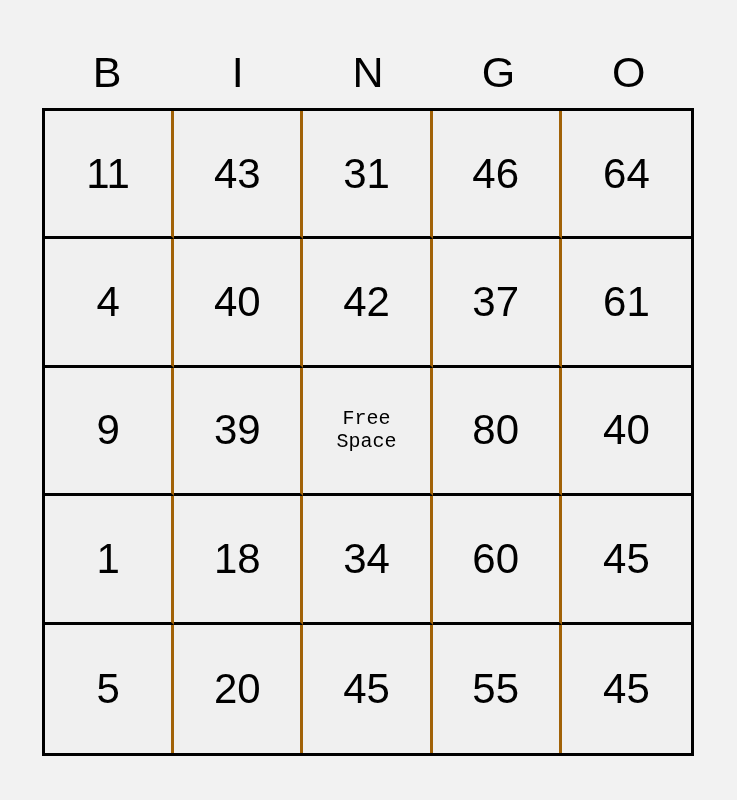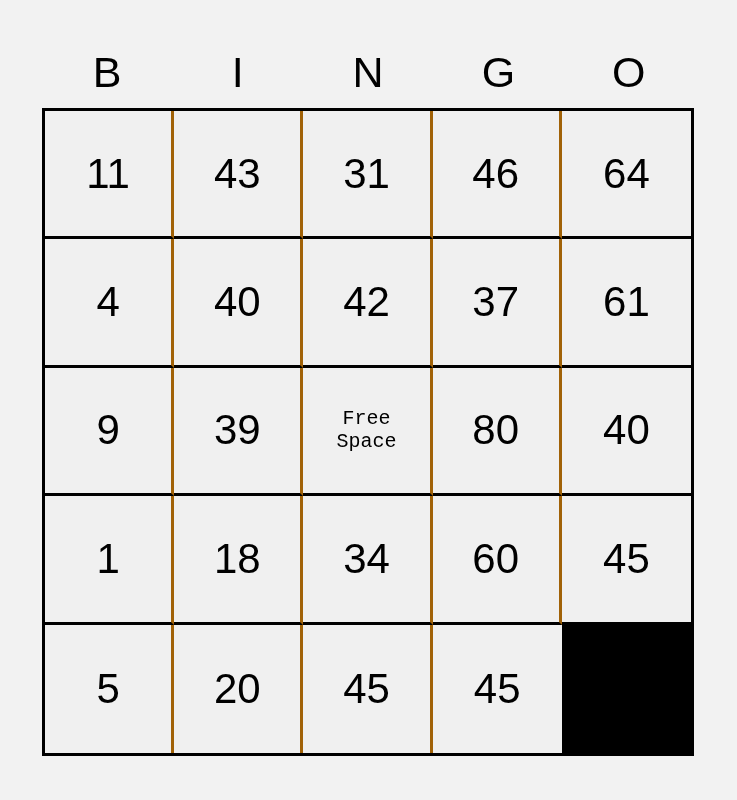--- a/index.html
+++ b/index.html
@@ -105,15 +105,16 @@
 
     <div class="cell">1</div>
     <div class="cell">18</div>
     <div class="cell">34</div>
     <div class="cell">60</div>
     <div class="cell col-last">45</div>
 
     <div class="cell row-last">5</div>
     <div class="cell row-last">20</div>
     <div class="cell row-last">45</div>
+    <div class="cell row-last">55</div>
     <div class="cell row-last col-last">45</div>
   </div>
 </div>
 
 </body></html>

